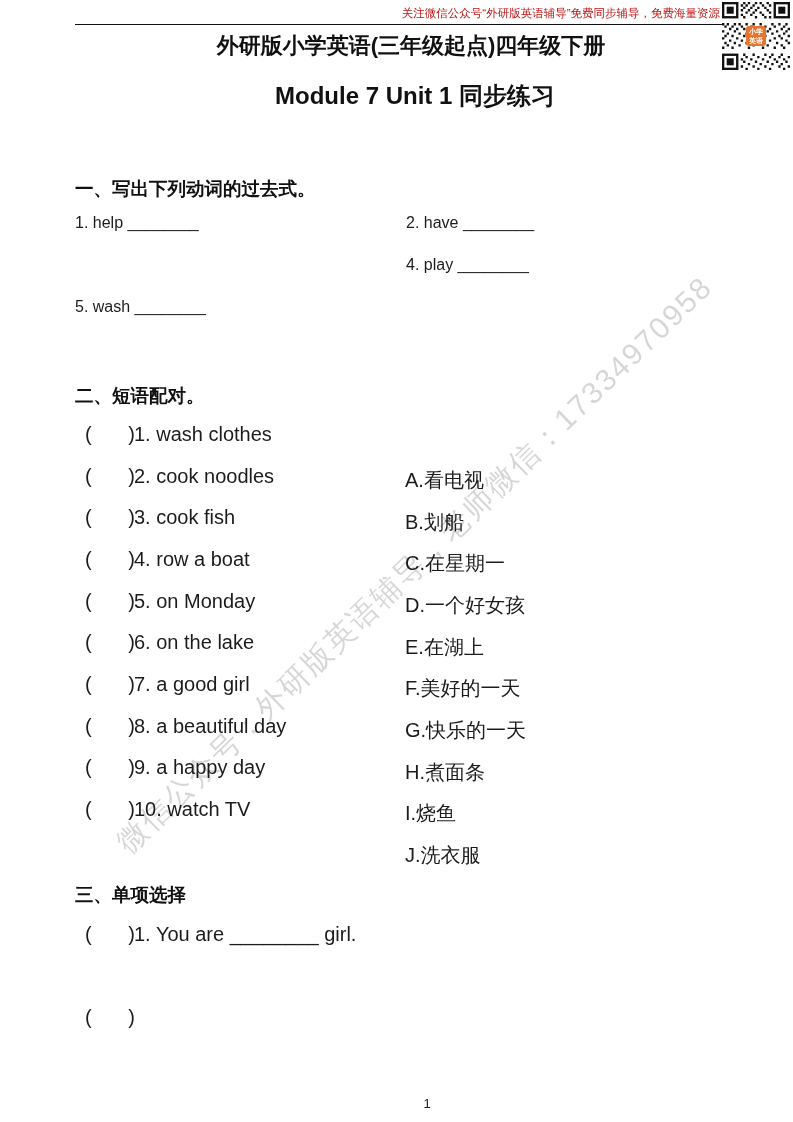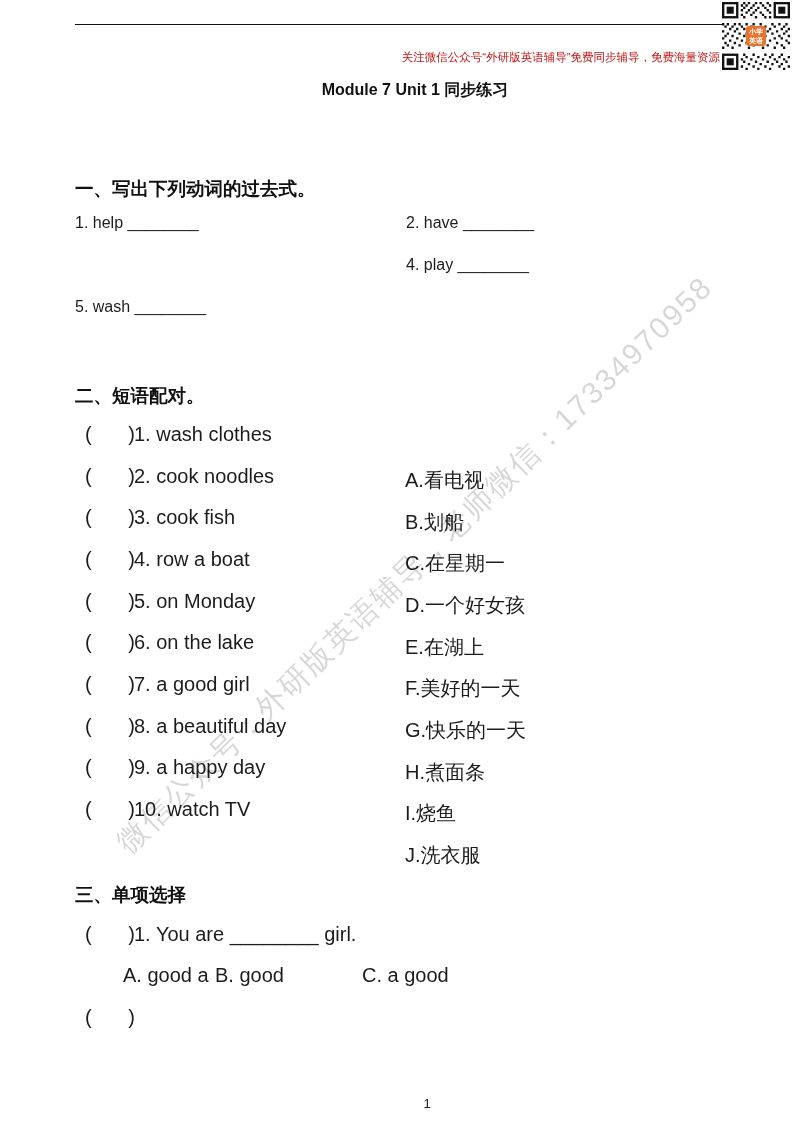--- a/index.html
+++ b/index.html
@@ -20,21 +20,20 @@
     transform-origin:center;
     font-size:30px;letter-spacing:2px;
     color:rgba(0,0,0,0.16);
     white-space:nowrap;
   }
   .header-note{
     top:6px;right:73px;
     font-size:11.5px;
     color:#c01414;
     white-space:nowrap;
-    margin-top:44px;
   }
   .header-rule{
     top:24px;left:75px;width:647px;
     border-top:1.6px solid #111;
     height:0;
   }
   .qr{top:2px;right:3px;width:68px;height:68px;}
   .qr svg{display:block;width:68px;height:68px;}
   .qr-logo{
     position:absolute;left:24px;top:24px;width:20px;height:20px;
@@ -43,21 +42,21 @@
     text-align:center;word-break:break-all;
     padding-top:1px;box-sizing:border-box;
   }
   .title{
     top:31px;left:411px;transform:translateX(-50%);
     margin:0;font-size:22px;font-weight:bold;color:#111;
     white-space:nowrap;
   }
   .subtitle{
     top:80px;left:415px;transform:translateX(-50%);
-    margin:0;font-size:16px;font-weight:bold;color:#111;
+    margin:0;font-size:24px;font-weight:bold;color:#111;
     white-space:nowrap;
   }
   .s-heading{
     left:75px;
     font-size:18.5px;font-weight:bold;color:#111;
     white-space:nowrap;
     font-family:Liberation Serif, serif;
   }
   .cell{font-size:16px;white-space:nowrap;}
   .row{left:0;width:793px;height:26px;font-size:20px;}
@@ -99,20 +98,21 @@
         <rect x="24" y="2" width="3" height="3" fill="#111"></rect>
       <rect x="0" y="22" width="7" height="7" fill="#111"></rect>
         <rect x="1" y="23" width="5" height="5" fill="#fff"></rect>
         <rect x="2" y="24" width="3" height="3" fill="#111"></rect>
 
       <path fill="#111" d="M9 0h1v1h-1zM11 0h1v1h-1zM14 0h1v1h-1zM16 0h1v1h-1zM19 0h1v1h-1zM8 1h1v1h-1zM10 1h1v1h-1zM13 1h1v1h-1zM17 1h1v1h-1zM20 1h1v1h-1zM9 2h1v1h-1zM12 2h1v1h-1zM15 2h1v1h-1zM18 2h1v1h-1zM8 3h1v1h-1zM11 3h1v1h-1zM14 3h1v1h-1zM19 3h1v1h-1zM10 4h1v1h-1zM13 4h1v1h-1zM16 4h1v1h-1zM20 4h1v1h-1zM8 5h1v1h-1zM12 5h1v1h-1zM17 5h1v1h-1zM9 6h1v1h-1zM14 6h1v1h-1zM18 6h1v1h-1zM20 6h1v1h-1zM0 9h1v1h-1zM2 9h1v1h-1zM5 9h1v1h-1zM7 9h1v1h-1zM10 9h1v1h-1zM13 9h1v1h-1zM16 9h1v1h-1zM21 9h1v1h-1zM24 9h1v1h-1zM27 9h1v1h-1zM1 10h1v1h-1zM4 10h1v1h-1zM8 10h1v1h-1zM12 10h1v1h-1zM18 10h1v1h-1zM22 10h1v1h-1zM26 10h1v1h-1zM3 11h1v1h-1zM6 11h1v1h-1zM9 11h1v1h-1zM15 11h1v1h-1zM20 11h1v1h-1zM25 11h1v1h-1zM28 11h1v1h-1zM0 12h1v1h-1zM5 12h1v1h-1zM11 12h1v1h-1zM14 12h1v1h-1zM19 12h1v1h-1zM23 12h1v1h-1zM27 12h1v1h-1zM2 13h1v1h-1zM7 13h1v1h-1zM10 13h1v1h-1zM16 13h1v1h-1zM21 13h1v1h-1zM26 13h1v1h-1zM1 14h1v1h-1zM4 14h1v1h-1zM9 14h1v1h-1zM13 14h1v1h-1zM18 14h1v1h-1zM24 14h1v1h-1zM28 14h1v1h-1zM0 15h1v1h-1zM6 15h1v1h-1zM12 15h1v1h-1zM17 15h1v1h-1zM22 15h1v1h-1zM25 15h1v1h-1zM3 16h1v1h-1zM8 16h1v1h-1zM14 16h1v1h-1zM20 16h1v1h-1zM27 16h1v1h-1zM1 17h1v1h-1zM5 17h1v1h-1zM10 17h1v1h-1zM16 17h1v1h-1zM23 17h1v1h-1zM28 17h1v1h-1zM2 18h1v1h-1zM7 18h1v1h-1zM13 18h1v1h-1zM19 18h1v1h-1zM25 18h1v1h-1zM0 19h1v1h-1zM4 19h1v1h-1zM11 19h1v1h-1zM17 19h1v1h-1zM22 19h1v1h-1zM26 19h1v1h-1zM9 22h1v1h-1zM13 22h1v1h-1zM18 22h1v1h-1zM21 22h1v1h-1zM25 22h1v1h-1zM10 23h1v1h-1zM15 23h1v1h-1zM20 23h1v1h-1zM24 23h1v1h-1zM28 23h1v1h-1zM8 24h1v1h-1zM12 24h1v1h-1zM17 24h1v1h-1zM22 24h1v1h-1zM26 24h1v1h-1zM9 25h1v1h-1zM14 25h1v1h-1zM19 25h1v1h-1zM23 25h1v1h-1zM27 25h1v1h-1zM11 26h1v1h-1zM16 26h1v1h-1zM21 26h1v1h-1zM25 26h1v1h-1zM8 27h1v1h-1zM13 27h1v1h-1zM18 27h1v1h-1zM24 27h1v1h-1zM28 27h1v1h-1zM10 28h1v1h-1zM15 28h1v1h-1zM20 28h1v1h-1zM26 28h1v1h-1z"></path>
     </svg>
     <div class="qr-logo">小学英语</div>
   </div>
 
+  <h1 class="el title">外研版小学英语(三年级起点)四年级下册</h1>
   <h2 class="el subtitle">Module 7 Unit 1 同步练习</h2>
 
   <div class="el s-heading" style="top:176px">一、写出下列动词的过去式。</div>
   <span class="el cell" style="left:75px;top:214px">1. help ________</span>
   <span class="el cell" style="left:406px;top:214px">2. have ________</span>
   <span class="el cell" style="left:406px;top:256px">4. play ________</span>
   <span class="el cell" style="left:75px;top:298px">5. wash ________</span>
 
   <div class="el s-heading" style="top:383px">二、短语配对。</div>
 
@@ -199,25 +199,20 @@
 
   <div class="el s-heading" style="top:882px">三、单项选择</div>
 
   <div class="el row" style="top:923px">
     <span class="paren">
         <i>(</i>
         <i>)</i>
       </span>
     <span class="phrase">1. You are ________ girl.</span>
   </div>
-  <div class="el row" style="top:964px">
-    <span class="opt-a">A. good a</span>
-    <span class="opt-b">B. good</span>
-    <span class="opt-c">C. a good</span>
-  </div>
 
   <div class="el row" style="top:1006px">
     <span class="paren">
         <i>(</i>
         <i>)</i>
       </span>
   </div>
 
   <div class="el footer">1</div>
 

